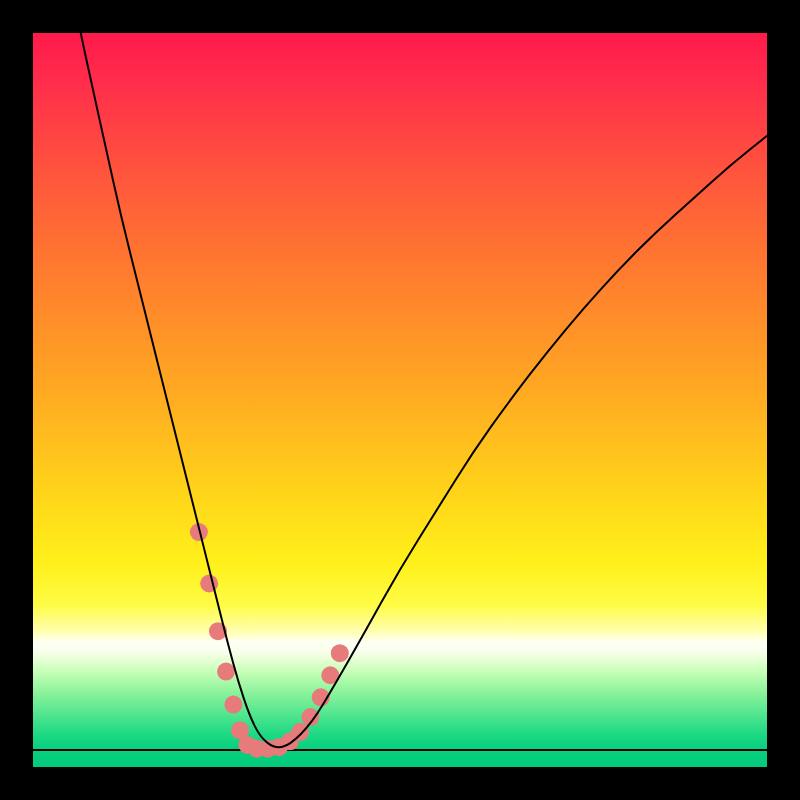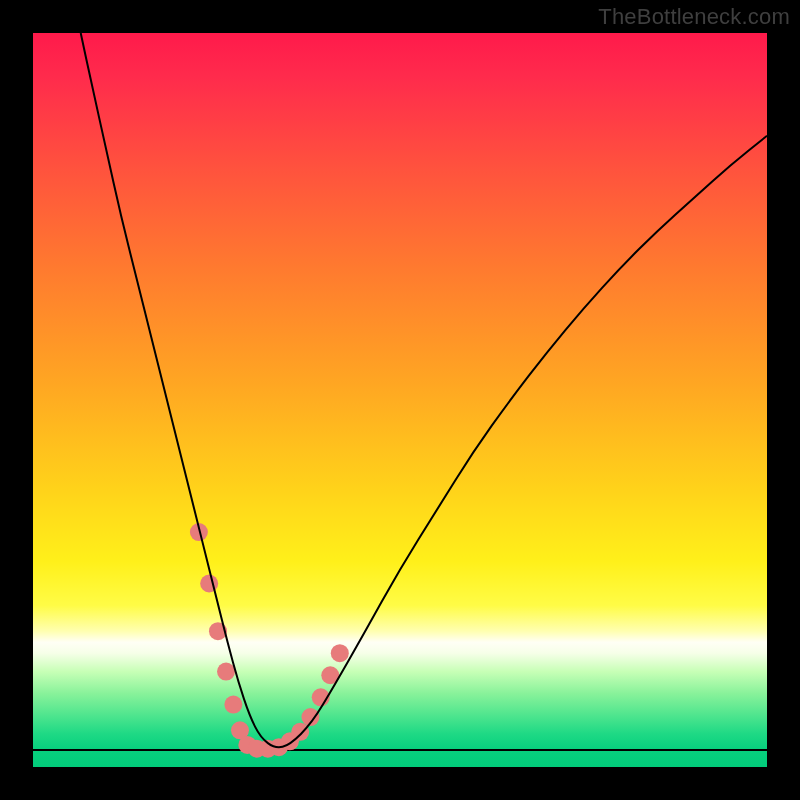--- a/index.html
+++ b/index.html
@@ -33,21 +33,20 @@
     top: 0;
     width: 800px;
     height: 800px;
     display: block;
   }
 </style>
 </head>
 <body>
 
 <div class="frame">
-  <div class="watermark">TheBottleneck.com</div>
   <svg class="plot" viewBox="0 0 800 800" preserveAspectRatio="none">
     <defs>
       <linearGradient id="bg-grad" x1="0" y1="0" x2="0" y2="1">
           <stop offset="0%" stop-color="#ff1a4b"></stop>
           <stop offset="6%" stop-color="#ff2b4c"></stop>
           <stop offset="18%" stop-color="#ff513e"></stop>
           <stop offset="32%" stop-color="#ff7a2f"></stop>
           <stop offset="48%" stop-color="#ffa722"></stop>
           <stop offset="62%" stop-color="#ffd21a"></stop>
           <stop offset="72%" stop-color="#fff01a"></stop>

